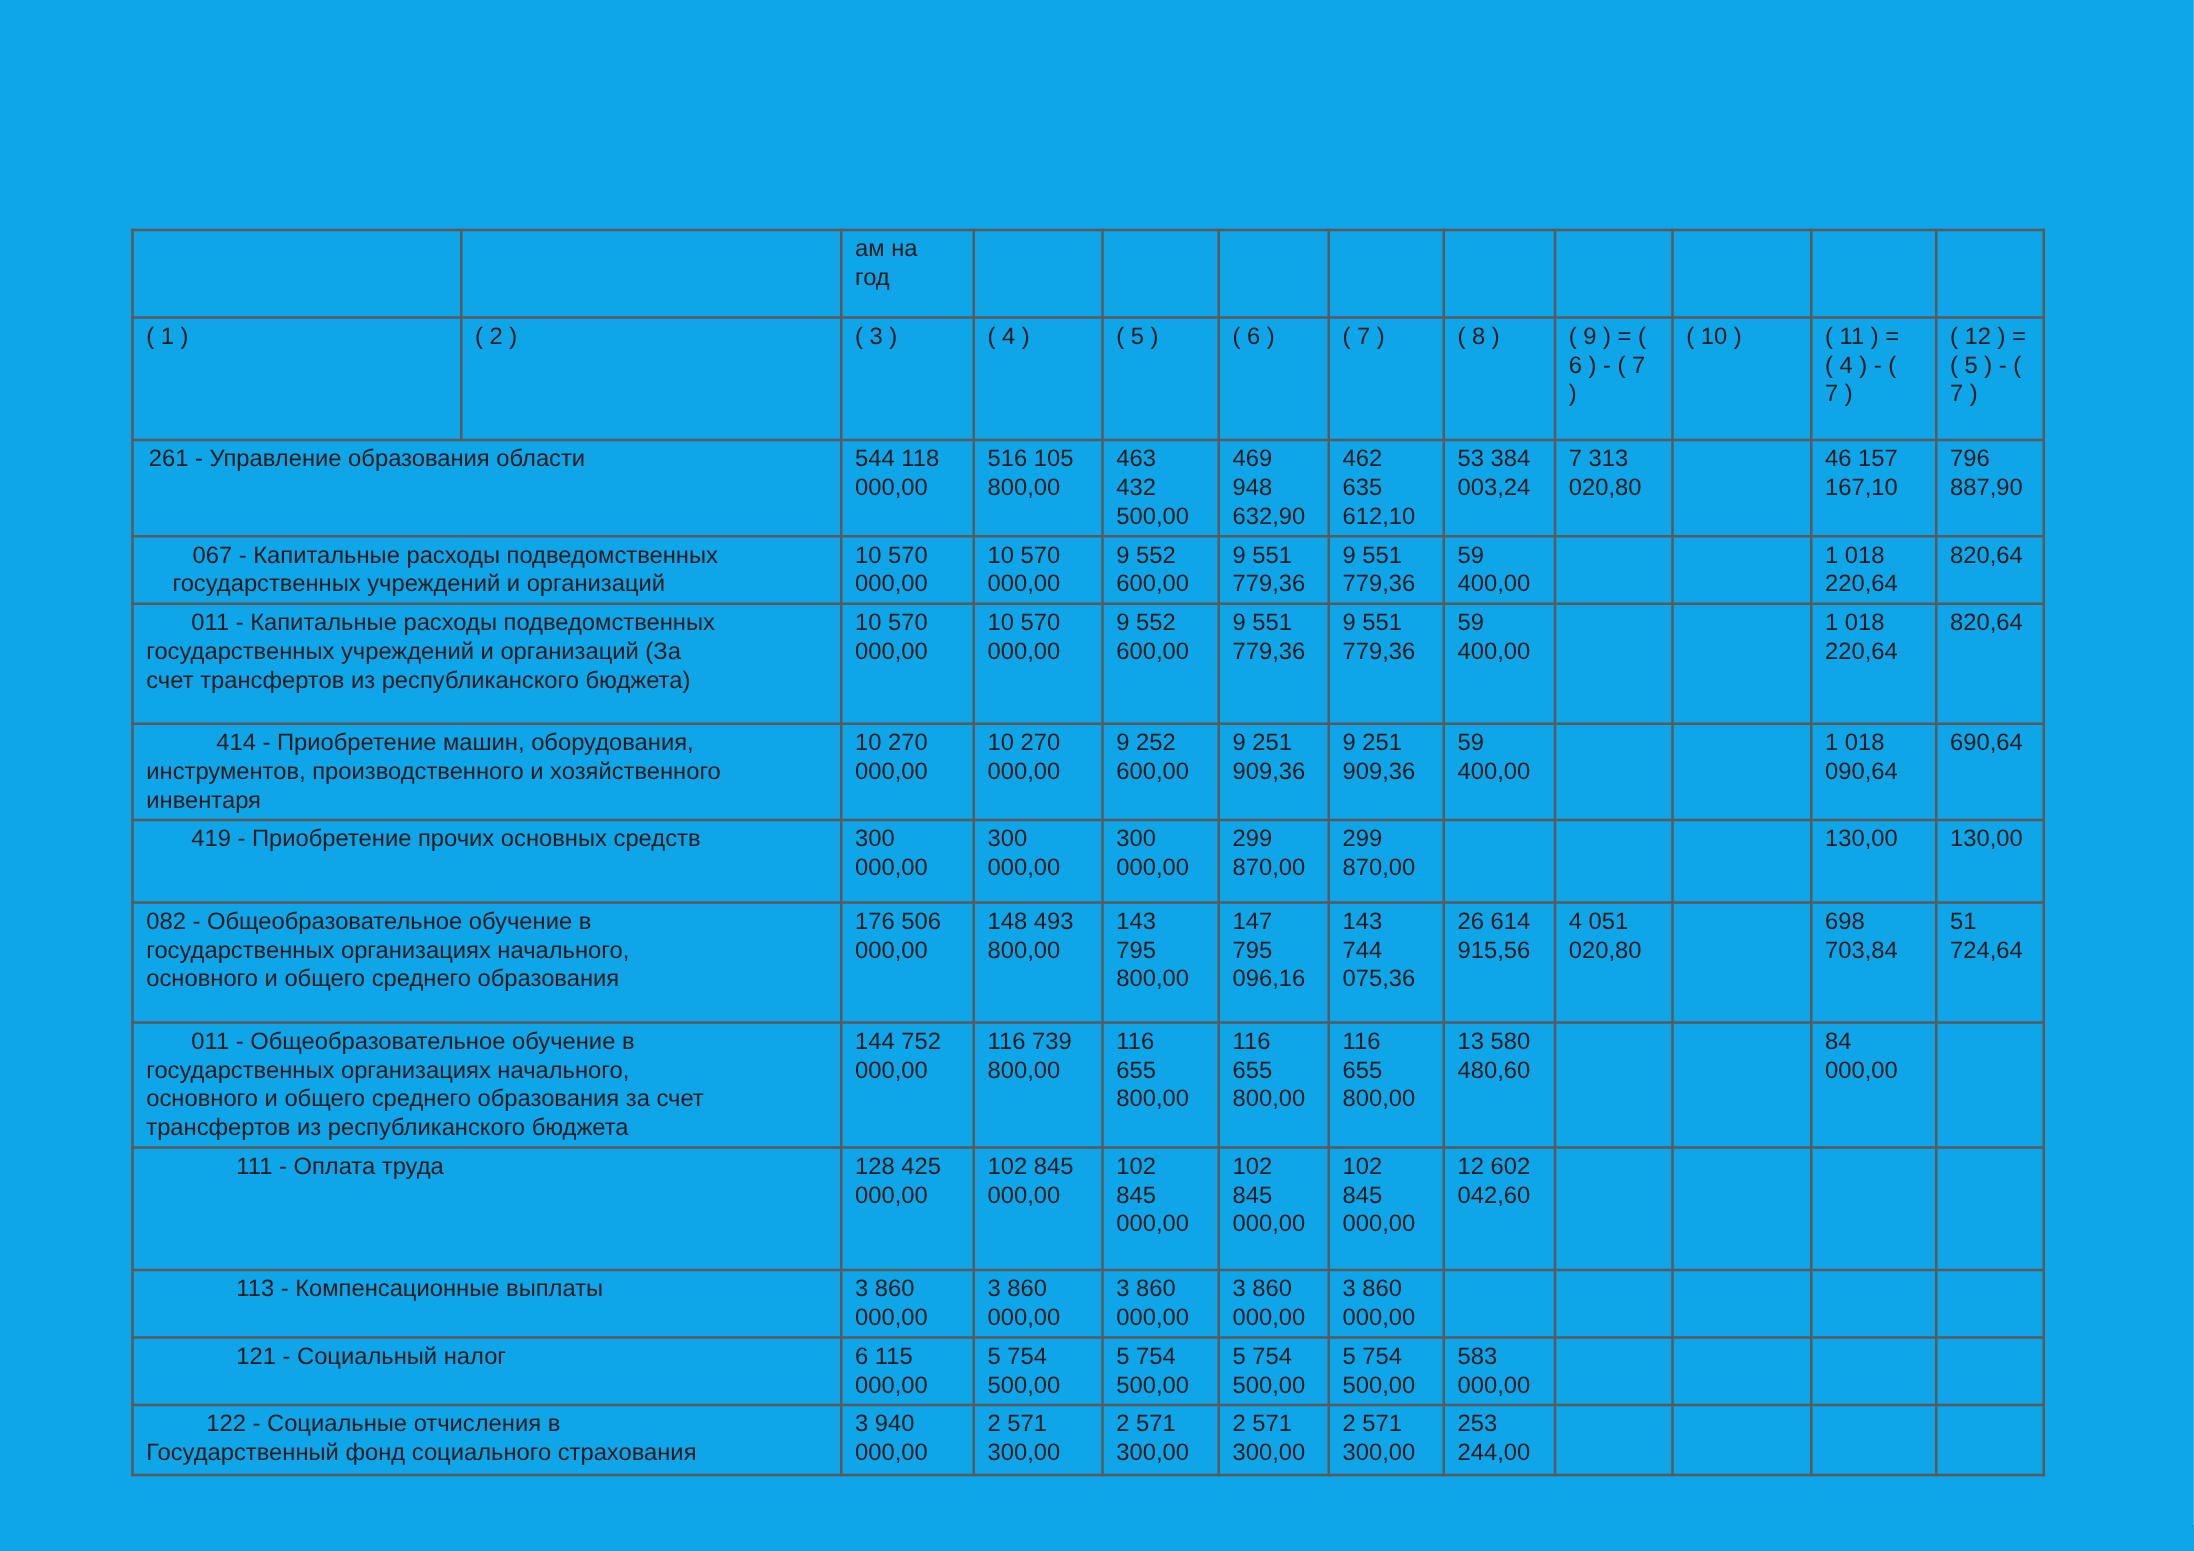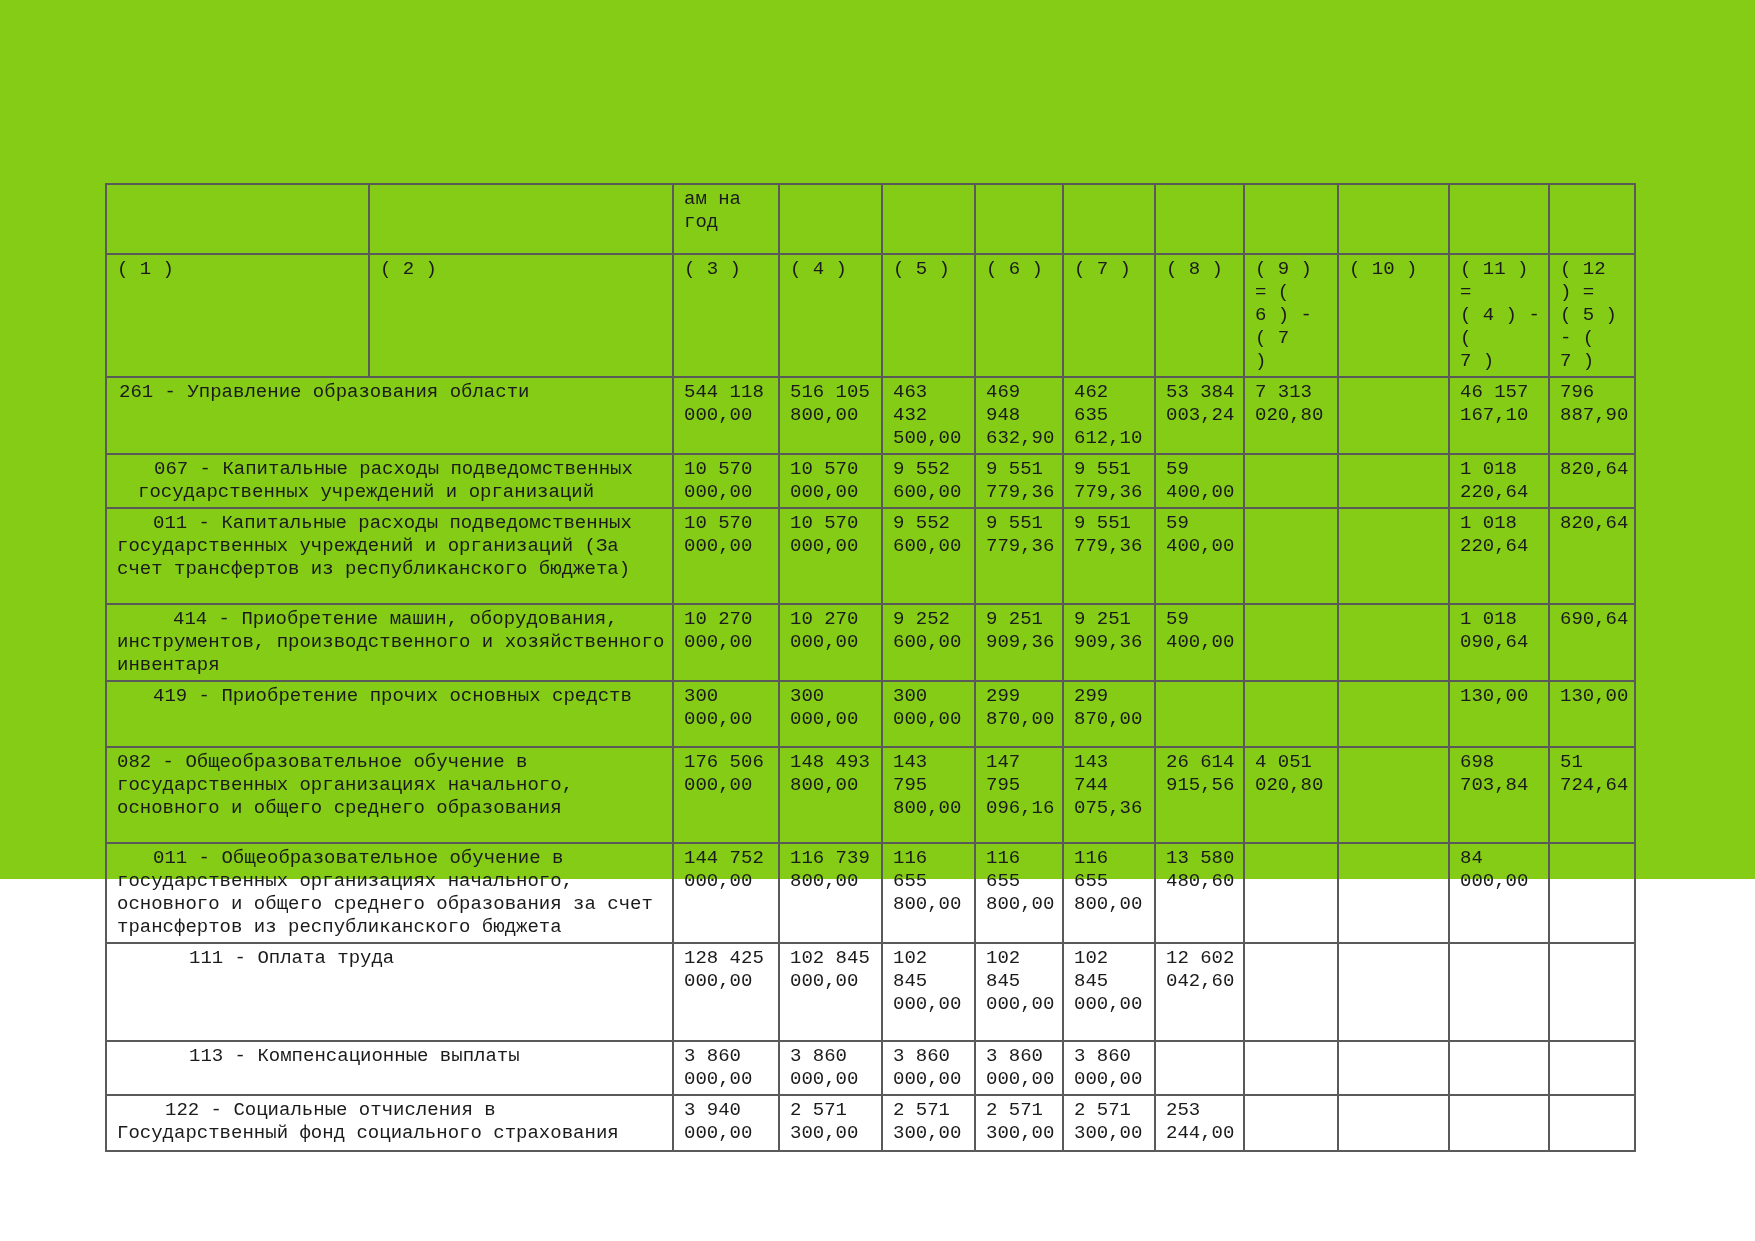--- a/index.html
+++ b/index.html
@@ -1,19 +1,19 @@
 <!DOCTYPE html>
 <html><head>
 <meta charset="utf-8">
 <style>
   html,body{margin:0;padding:0;background:#ffffff;}
   body{width:1755px;height:1241px;overflow:hidden;}
   .page{
-    position:relative;width:1755px;height:879px;background:#84cc16;
-    font-family:Liberation Mono, monospace;color:#1b1b1b;
+    position:relative;width:1755px;height:1241px;background:#0ea5e9;
+    font-family:Liberation Sans, sans-serif;color:#1b1b1b;
   }
   table.budget{
     position:absolute;left:105px;top:183px;width:1529px;
     border-collapse:collapse;table-layout:fixed;
   }
   table.budget td{
     border:2px solid #5a5a5a;
     vertical-align:top;
     font-size:19px;line-height:23px;
     white-space:pre-line;
@@ -273,20 +273,39 @@
           <td>3 860
 000,00</td>
           <td>3 860
 000,00</td>
           <td></td>
           <td></td>
           <td></td>
           <td></td>
           <td></td>
         </tr>
+        <tr style="height: 52px;">
+          <td class="label-cell" colspan="2" style="text-indent: 72px;">121 - Социальный налог</td>
+          <td>6 115
+000,00</td>
+          <td>5 754
+500,00</td>
+          <td>5 754
+500,00</td>
+          <td>5 754
+500,00</td>
+          <td>5 754
+500,00</td>
+          <td>583
+000,00</td>
+          <td></td>
+          <td></td>
+          <td></td>
+          <td></td>
+        </tr>
         <tr style="height: 56px;">
           <td class="label-cell" colspan="2" style="text-indent: 48px;">122 - Социальные отчисления в
 Государственный фонд социального страхования</td>
           <td>3 940
 000,00</td>
           <td>2 571
 300,00</td>
           <td>2 571
 300,00</td>
           <td>2 571

